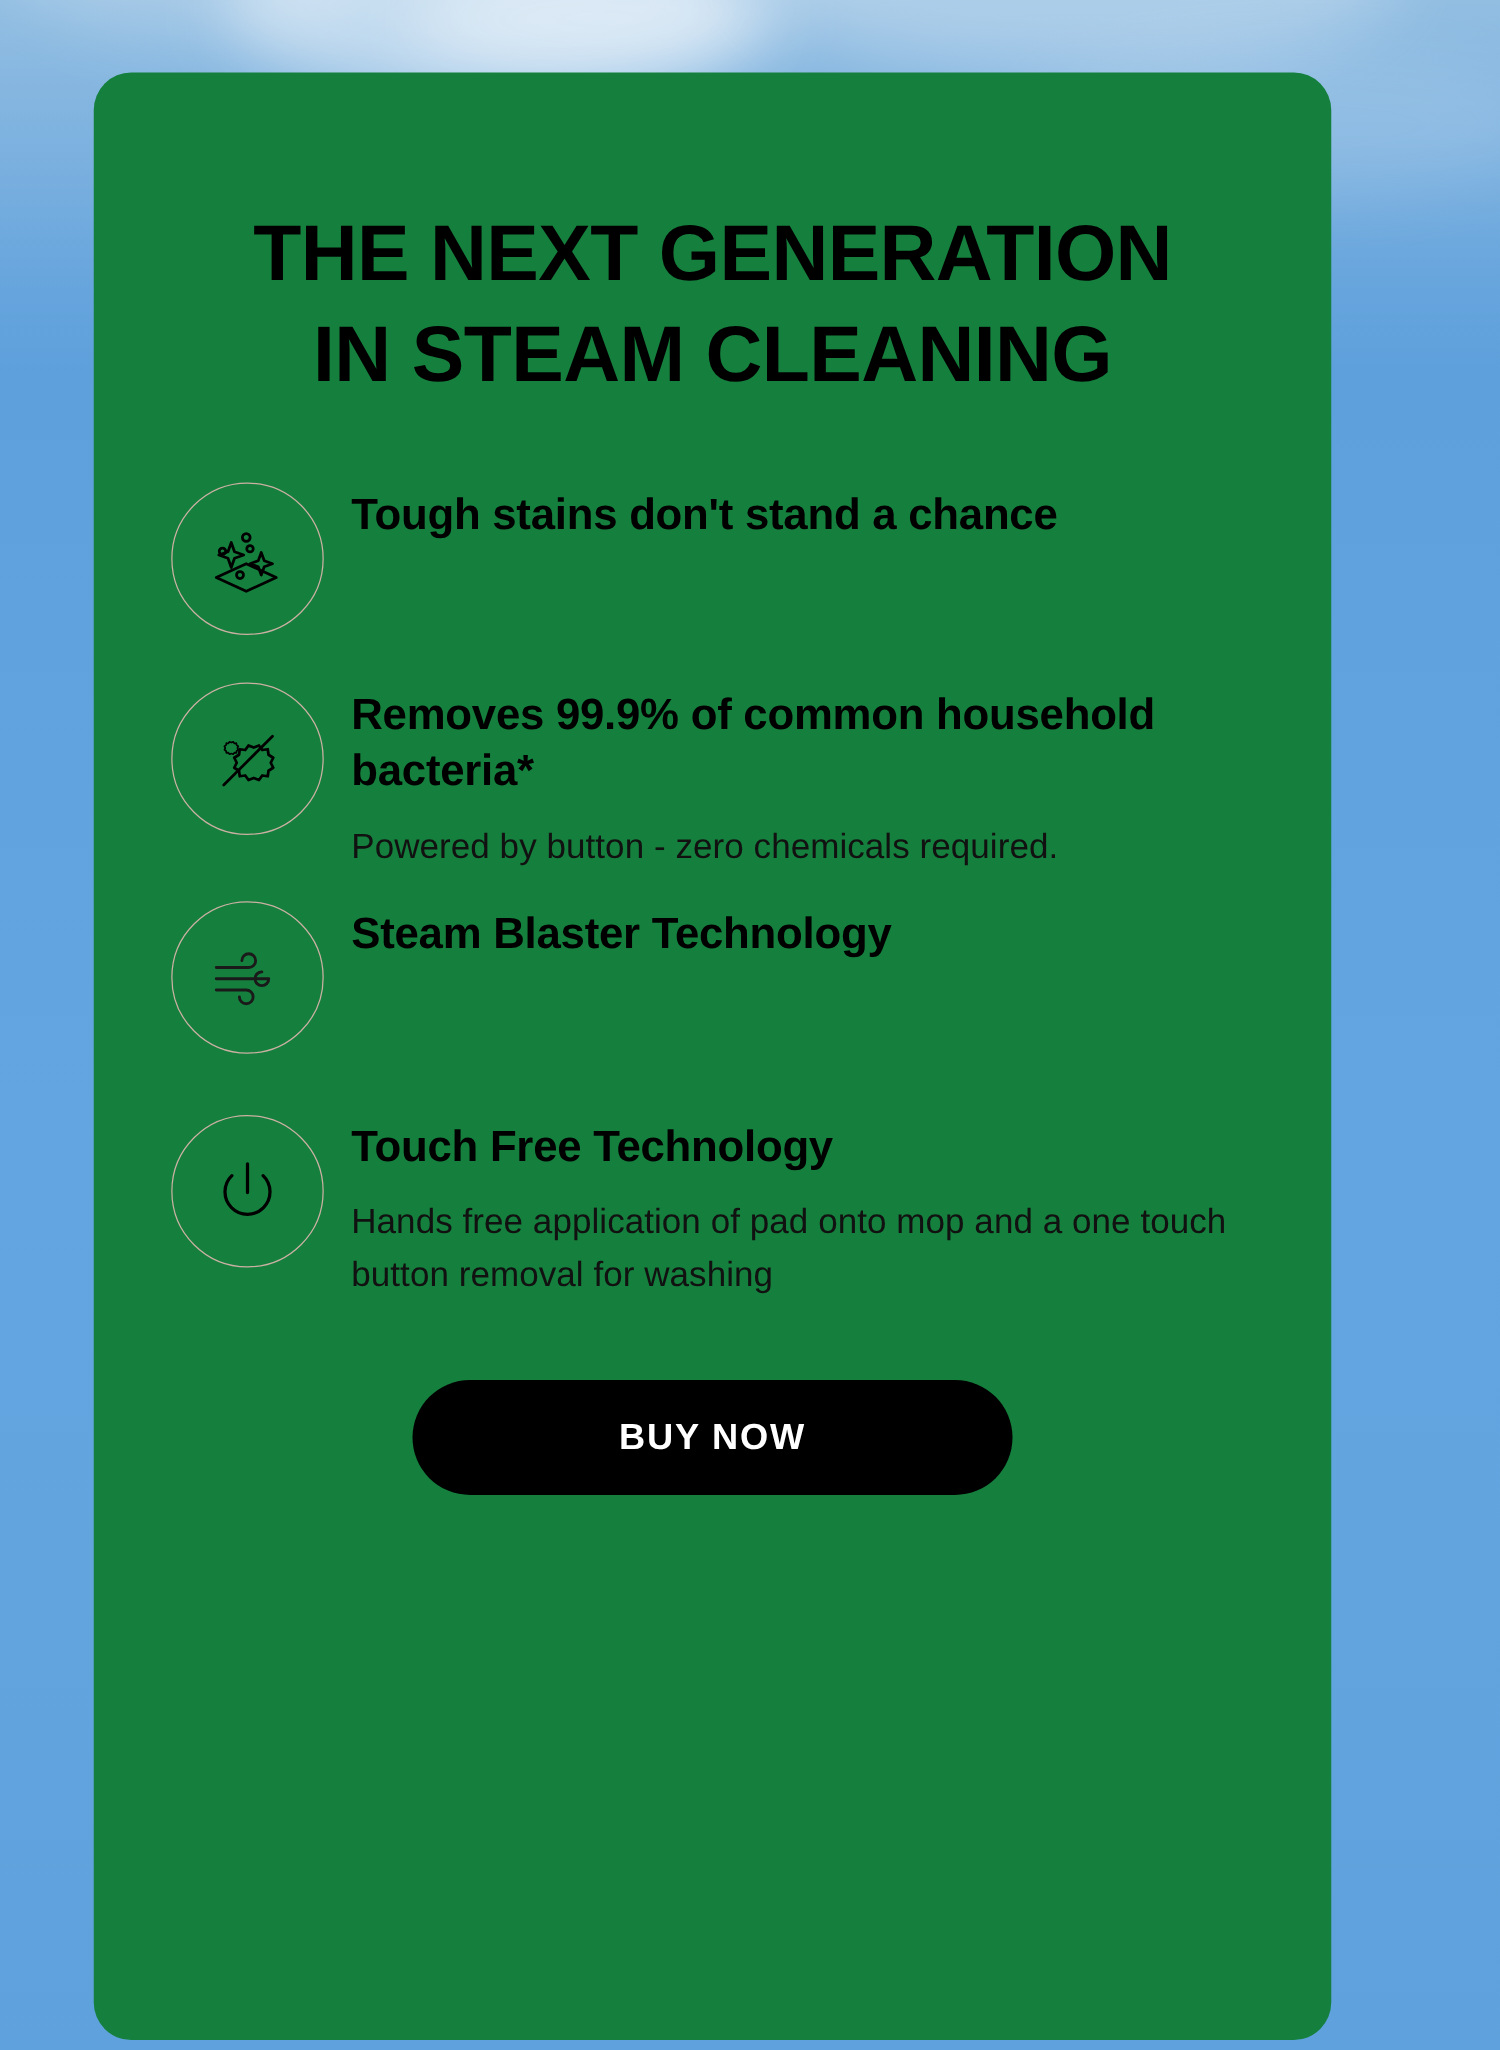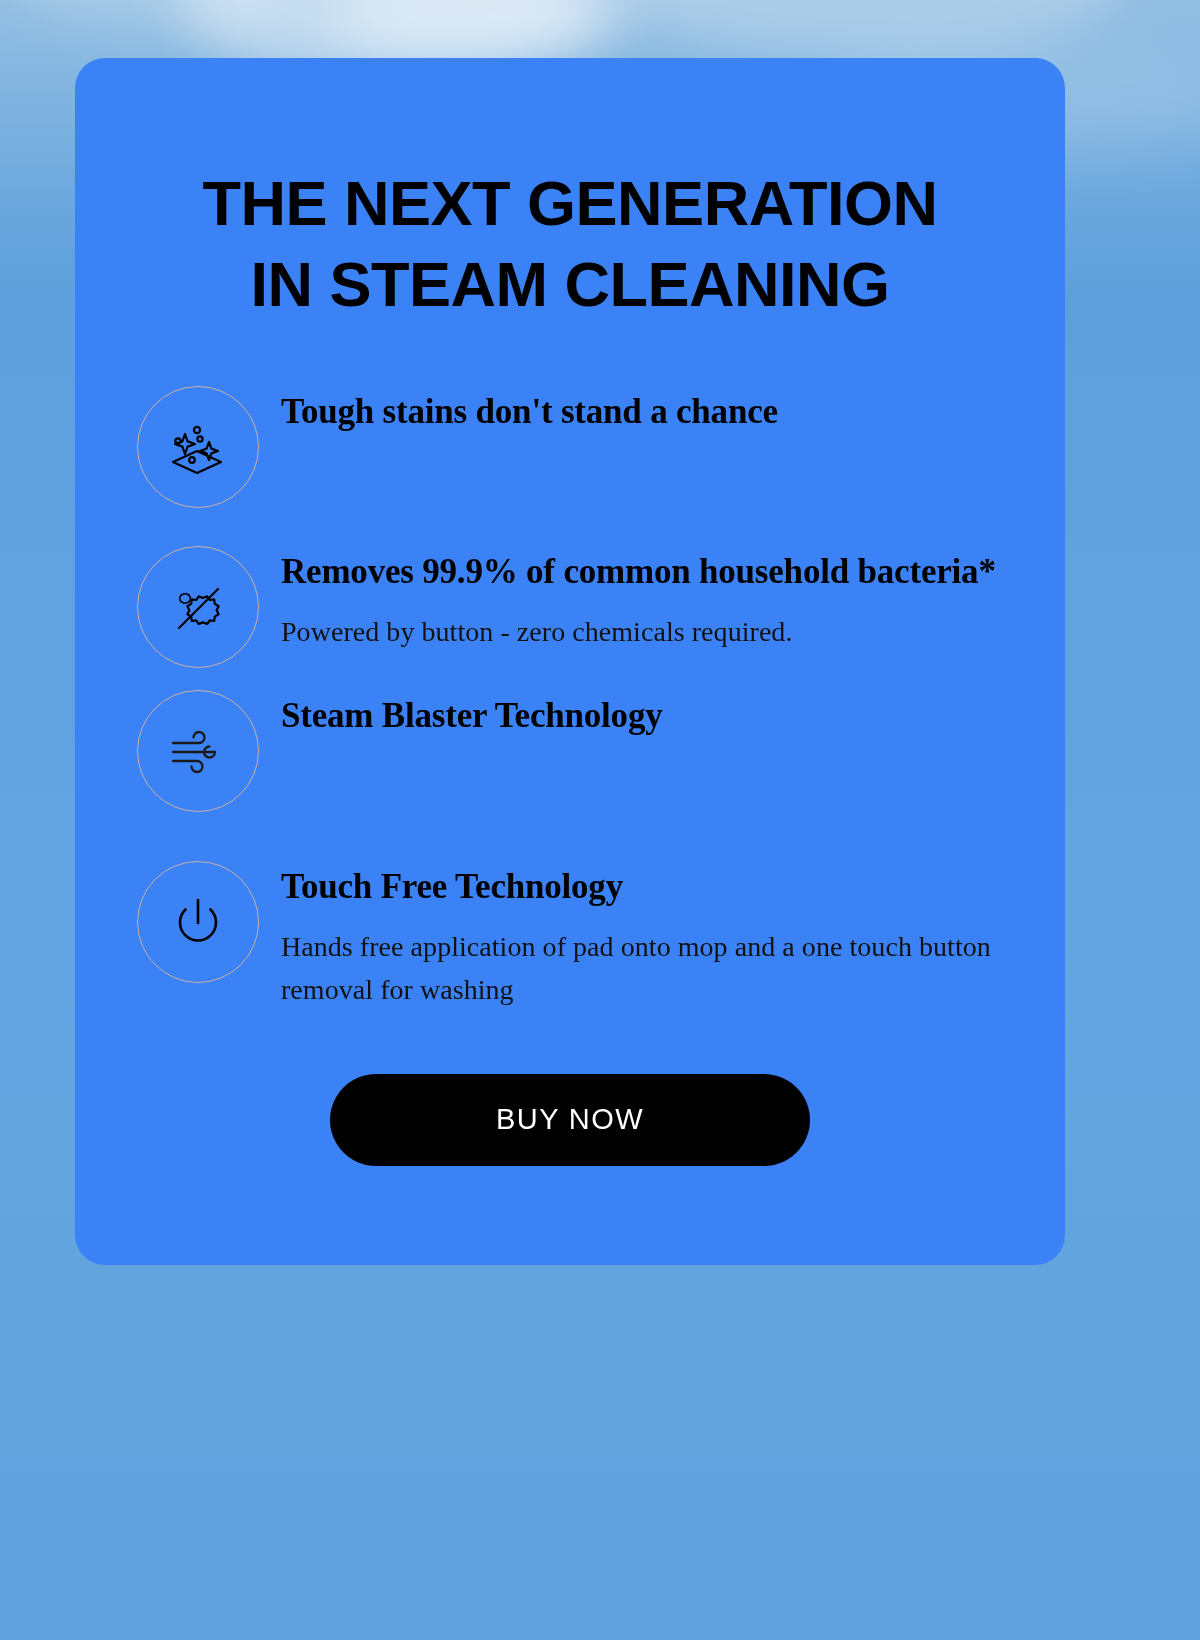--- a/index.html
+++ b/index.html
@@ -47,22 +47,22 @@
     background: linear-gradient(180deg, rgba(255,255,255,0.25), rgba(255,255,255,0));
     pointer-events: none;
   }
 
   
   .card {
     position: absolute;
     left: 75px;
     top: 58px;
     width: 990px;
-    height: 1207px;
-    background: #3b82f6;
+    height: 1574px;
+    background: #15803d;
     border-radius: 30px;
     overflow: hidden;
   }
 
   .card-inner {
     padding: 105px 62px 0 62px;
   }
 
   
   .headline {
@@ -97,21 +97,20 @@
     align-items: center;
     justify-content: center;
     margin-right: 22px;
     margin-top: 2px;
   }
   .icon-wrap svg { display: block; }
 
   .feature-body {
     flex: 1 1 auto;
     padding-top: 6px;
-    font-family: Liberation Serif, serif;
   }
 
   .feature-title {
     font-size: 35px;
     line-height: 1.28;
     font-weight: 700;
     color: #000;
     letter-spacing: -0.2px;
   }
 
@@ -140,21 +139,21 @@
     align-items: center;
     justify-content: center;
     width: 480px;
     height: 92px;
     background: #000;
     color: #fff;
     border: none;
     border-radius: 46px;
     font-family: "Liberation Sans", sans-serif;
     font-size: 29px;
-    font-weight: 400;
+    font-weight: 700;
     letter-spacing: 1.4px;
     cursor: pointer;
   }
 </style>
 </head>
 <body>
 
 <div class="sky">
   <div class="cloud cloud-d"></div>
   <div class="cloud cloud-a"></div>

